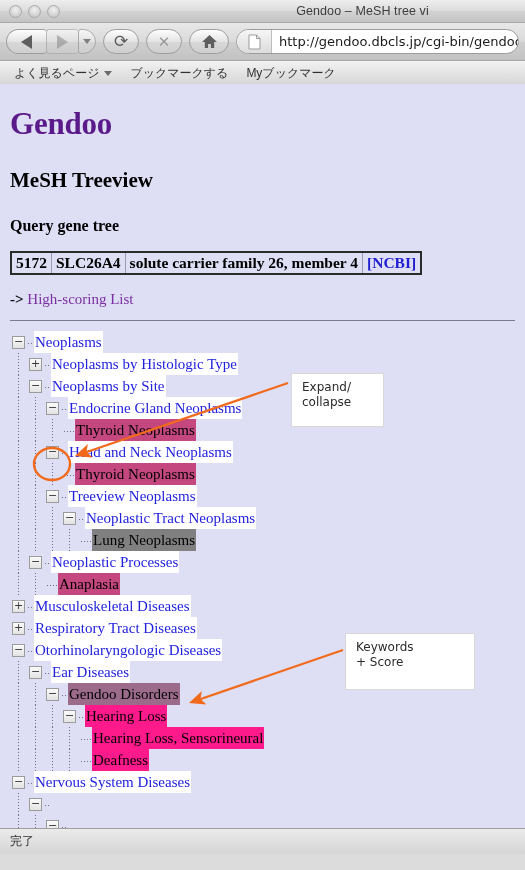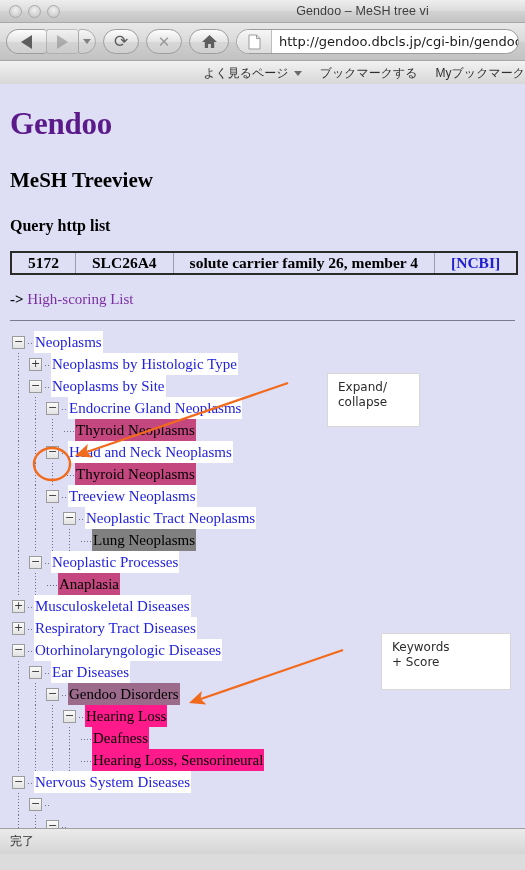--- a/index.html
+++ b/index.html
@@ -72,21 +72,21 @@
   .arrow-left{width:0;height:0;border-top:7px solid transparent;border-bottom:7px solid transparent;border-right:11px solid #5e5e5e;}
   .arrow-right{width:0;height:0;border-top:7px solid transparent;border-bottom:7px solid transparent;border-left:11px solid #8d8d8d;}
   .arrow-dn{width:0;height:0;border-left:4.5px solid transparent;border-right:4.5px solid transparent;border-top:5px solid #6a6a6a;}
 
   
   .bookmarks{
     height:24px;
     background:linear-gradient(to bottom,#f2f2f2,#e2e2e2 55%,#d6d6d6);
     border-bottom:1px solid #a9a9a9;
     display:flex;align-items:center;gap:18px;padding-left:14px;
-    font-size:12px;color:#303030;justify-content:flex-end;
+    font-size:12px;color:#303030;
   }
   .bm{display:flex;align-items:center;gap:5px;white-space:nowrap;}
 
   
   .page{
     position:absolute;top:84px;left:0;right:0;bottom:25px;
     background:#dedef5;
     overflow:hidden;
     font-family:"Liberation Serif", serif;
     padding:0 10px;
@@ -99,21 +99,21 @@
   h2.sub{font-size:21px;color:#000;margin:26px 0 0 0;font-weight:bold;}
   h3.q{font-size:16px;color:#000;margin:24px 0 0 0;font-weight:bold;}
 
   table.gene{
     border-collapse:collapse;margin-top:16px;
     border:2px solid #2b2b2b;background:#dedef5;
   }
   table.gene td{
     border:1px solid #9a9ab5;
     font-size:15.5px;font-weight:bold;color:#000;
-    padding:1px 16px;white-space:nowrap;
+    padding:1px 4px;white-space:nowrap;
     font-family:"Liberation Serif", serif;
   }
   table.gene td.ncbi{color:#2020d0;}
 
   .hs-line{margin-top:16px;font-size:15px;color:#000;font-weight:bold;}
   .hs-line a{color:#7b2fa0;font-weight:normal;text-decoration:none;}
   hr.sep{border:none;border-top:1px solid #7a7a95;margin:12px 0 10px 0;}
 
   
   .tree{font-family:"Liberation Serif", serif;font-size:15px;line-height:22px;}
@@ -141,21 +141,21 @@
   .vline{
     position:absolute;width:1px;top:0;bottom:0;
     background-image:linear-gradient(#6e6e8a 1px,transparent 1px);
     background-size:1px 3px;
   }
 
   
   .callout{
     position:absolute;background:#fff;border:1px solid #d8d8d8;
     font-family:"DejaVu Sans", sans-serif;font-size:12px;color:#2b2b2b;
-    line-height:15px;padding:6px 10px;white-space:pre-line;margin-left:36px;
+    line-height:15px;padding:6px 10px;white-space:pre-line;
   }
   svg.anno{position:absolute;left:0;top:0;pointer-events:none;}
 
   
   .statusbar{
     position:absolute;left:0;right:0;bottom:0;height:25px;
     background:linear-gradient(to bottom,#ebebeb,#d5d5d5);
     border-top:1px solid #9f9f9f;
     display:flex;align-items:center;padding-left:10px;
     font-size:12px;color:#303030;
@@ -218,21 +218,21 @@
       <span>ブックマークする</span>
     </div>
     <div class="bm">
       <span>Myブックマーク</span>
     </div>
   </div>
 
   <div class="page">
     <h1 class="brand">Gendoo</h1>
     <h2 class="sub">MeSH Treeview</h2>
-    <h3 class="q">Query http list</h3>
+    <h3 class="q">Query gene tree</h3>
 
     <table class="gene">
       <tbody>
           <tr>
         <td>5172</td>
         <td>SLC26A4</td>
         <td>solute carrier family 26, member 4</td>
         <td class="ncbi">[NCBI]</td>
       </tr>
     </tbody>
@@ -380,30 +380,30 @@
           <div class="dots" style="width: 6px;"></div>
           <span class="label kw" style="background: rgb(255, 26, 140);">Hearing Loss</span>
         </div>
         <div class="node">
           <div class="vline" style="left: 8px;"></div>
           <div class="vline" style="left: 25px;"></div>
           <div class="vline" style="left: 42px;"></div>
           <div class="vline" style="left: 59px;"></div>
           <div style="width: 70px; flex: 0 0 auto;"></div>
           <div class="dots"></div>
-          <span class="label kw" style="background: rgb(255, 26, 140);">Deafness</span>
+          <span class="label kw" style="background: rgb(255, 26, 140);">Hearing Loss, Sensorineural</span>
         </div>
         <div class="node">
           <div class="vline" style="left: 8px;"></div>
           <div class="vline" style="left: 25px;"></div>
           <div class="vline" style="left: 42px;"></div>
           <div class="vline" style="left: 59px;"></div>
           <div style="width: 70px; flex: 0 0 auto;"></div>
           <div class="dots"></div>
-          <span class="label kw" style="background: rgb(255, 26, 140);">Hearing Loss, Sensorineural</span>
+          <span class="label kw" style="background: rgb(255, 26, 140);">Deafness</span>
         </div>
         <div class="node">
           <div style="width: 2px; flex: 0 0 auto;"></div>
           <div class="toggle">−</div>
           <div class="dots" style="width: 6px;"></div>
           <span class="label plain">Nervous System Diseases</span>
         </div>
         <div class="node">
           <div class="vline" style="left: 8px;"></div>
           <div style="width: 19px; flex: 0 0 auto;"></div>

